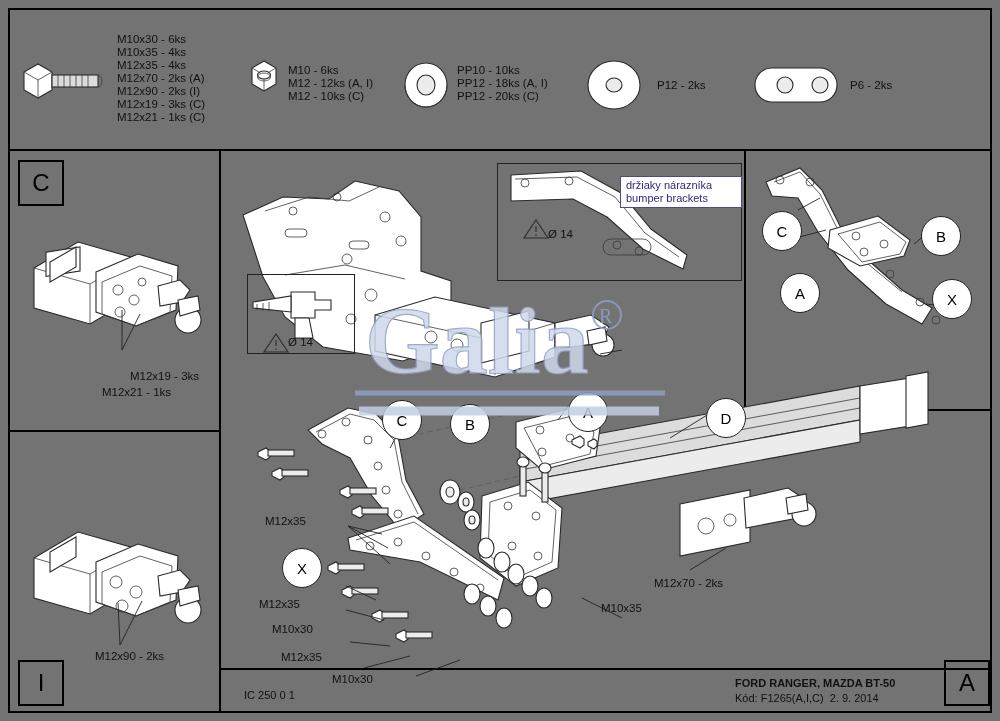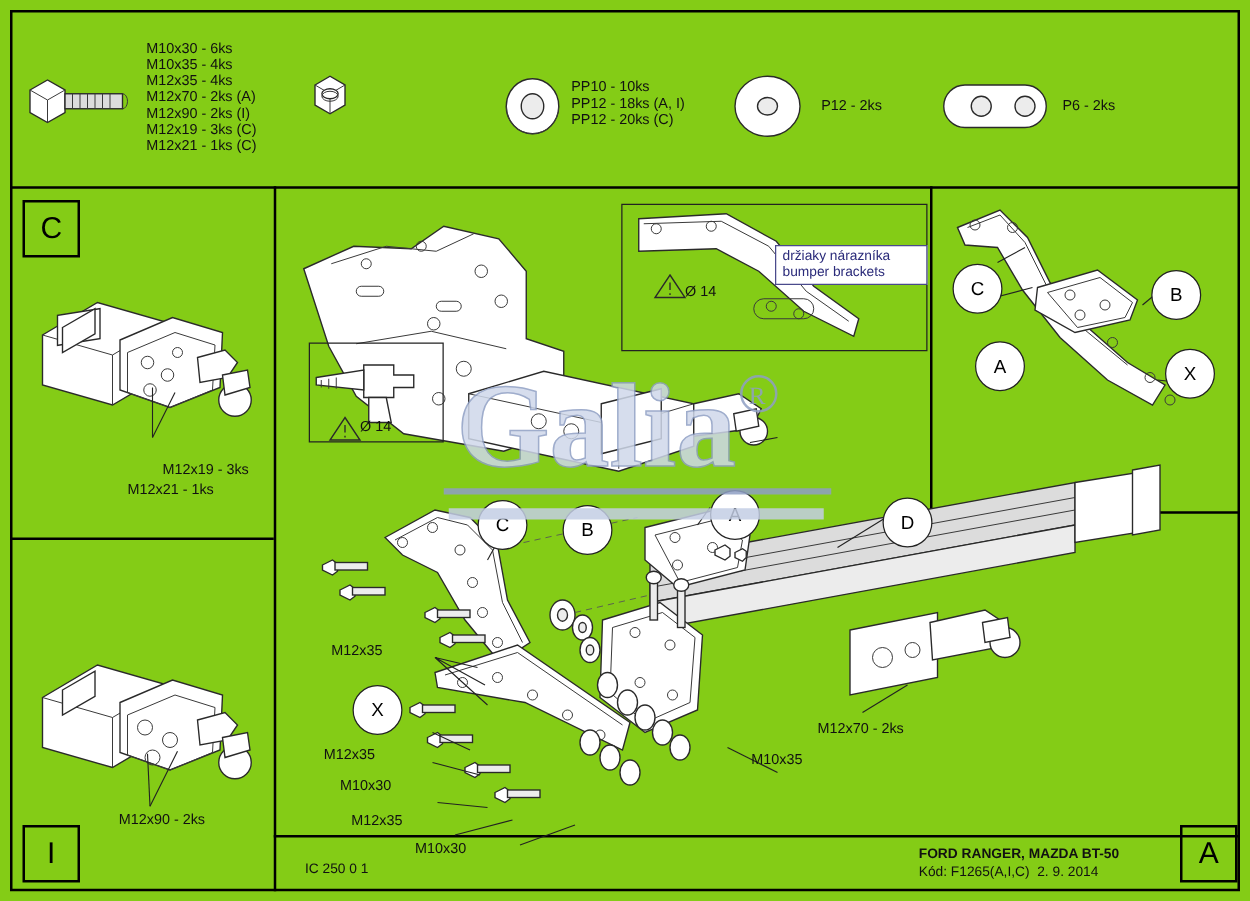--- a/index.html
+++ b/index.html
@@ -1,25 +1,25 @@
 <!DOCTYPE html>
 <html><head>
 <meta charset="utf-8">
 <style>
   html,body{margin:0;padding:0;background:#fff;}
   body{font-family:"Liberation Sans",sans-serif;}
-  #sheet{position:relative;width:1000px;height:721px;background:#84cc16;overflow:hidden;}
+  #sheet{position:relative;width:1000px;height:721px;background:#737373;overflow:hidden;}
   .frame{position:absolute;left:8px;top:8px;width:984px;height:705px;border:2px solid #000;box-sizing:border-box;}
   .hline{position:absolute;background:#000;height:2px;}
   .vline{position:absolute;background:#000;width:2px;}
   .lbl{position:absolute;font-size:11.5px;color:#111;white-space:pre;line-height:13px;}
   .box{position:absolute;border:1px solid #222;box-sizing:border-box;background:transparent;}
   .cornerbox{position:absolute;border:2px solid #000;box-sizing:border-box;display:flex;align-items:center;justify-content:center;font-size:24px;}
   .callout{position:absolute;border-radius:50%;border:1.3px solid #222;display:flex;align-items:center;justify-content:center;font-size:15px;background:#fff;}
-  .tagbox{position:absolute;border:1px solid #6a6a9c;box-sizing:border-box;background:#fff;padding:2px 5px;font-size:11px;color:#3a3a6a;line-height:13px;white-space:pre;margin-top:20px;}
+  .tagbox{position:absolute;border:1px solid #6a6a9c;box-sizing:border-box;background:#fff;padding:2px 5px;font-size:11px;color:#3a3a6a;line-height:13px;white-space:pre;}
   .tagbox.blue{color:#2b2b7a;border-color:#4a4a8c;}
   svg{position:absolute;left:0;top:0;overflow:visible;}
   .s{fill:none;stroke:#2a2a2a;stroke-width:1.1;}
   .thin{fill:none;stroke:#3a3a3a;stroke-width:0.8;}
   .lead{fill:none;stroke:#222;stroke-width:0.9;}
   .fillw{fill:#fff;stroke:#2a2a2a;stroke-width:1.1;}
   .fillg{fill:#ececec;stroke:#2a2a2a;stroke-width:1.1;}
   .fillgg{fill:#dcdcdc;stroke:#2a2a2a;stroke-width:1.1;}
   .wm{position:absolute;left:345px;top:265px;width:330px;height:175px;pointer-events:none;opacity:.85;}
   .wmtext{font-family:"Liberation Serif",serif;font-size:96px;font-weight:bold;fill:#cfd8ea;stroke:#8f9fc4;stroke-width:1.2;}
@@ -73,20 +73,23 @@
     </g>
   </svg>
 
   <div class="lbl" style="left:117px;top:33px;">M10x30 - 6ks
 M10x35 - 4ks
 M12x35 - 4ks
 M12x70 - 2ks (A)
 M12x90 - 2ks (I)
 M12x19 - 3ks (C)
 M12x21 - 1ks (C)</div>
+  <div class="lbl" style="left:288px;top:64px;">M10 - 6ks
+M12 - 12ks (A, I)
+M12 - 10ks (C)</div>
   <div class="lbl" style="left:457px;top:64px;">PP10 - 10ks
 PP12 - 18ks (A, I)
 PP12 - 20ks (C)</div>
   <div class="lbl" style="left:657px;top:79px;">P12 - 2ks</div>
   <div class="lbl" style="left:850px;top:79px;">P6 - 2ks</div>
 
   <div class="cornerbox" style="left:18px;top:160px;width:46px;height:46px;">
     <span>C</span>
   </div>
   <div class="cornerbox" style="left:18px;top:660px;width:46px;height:46px;">

